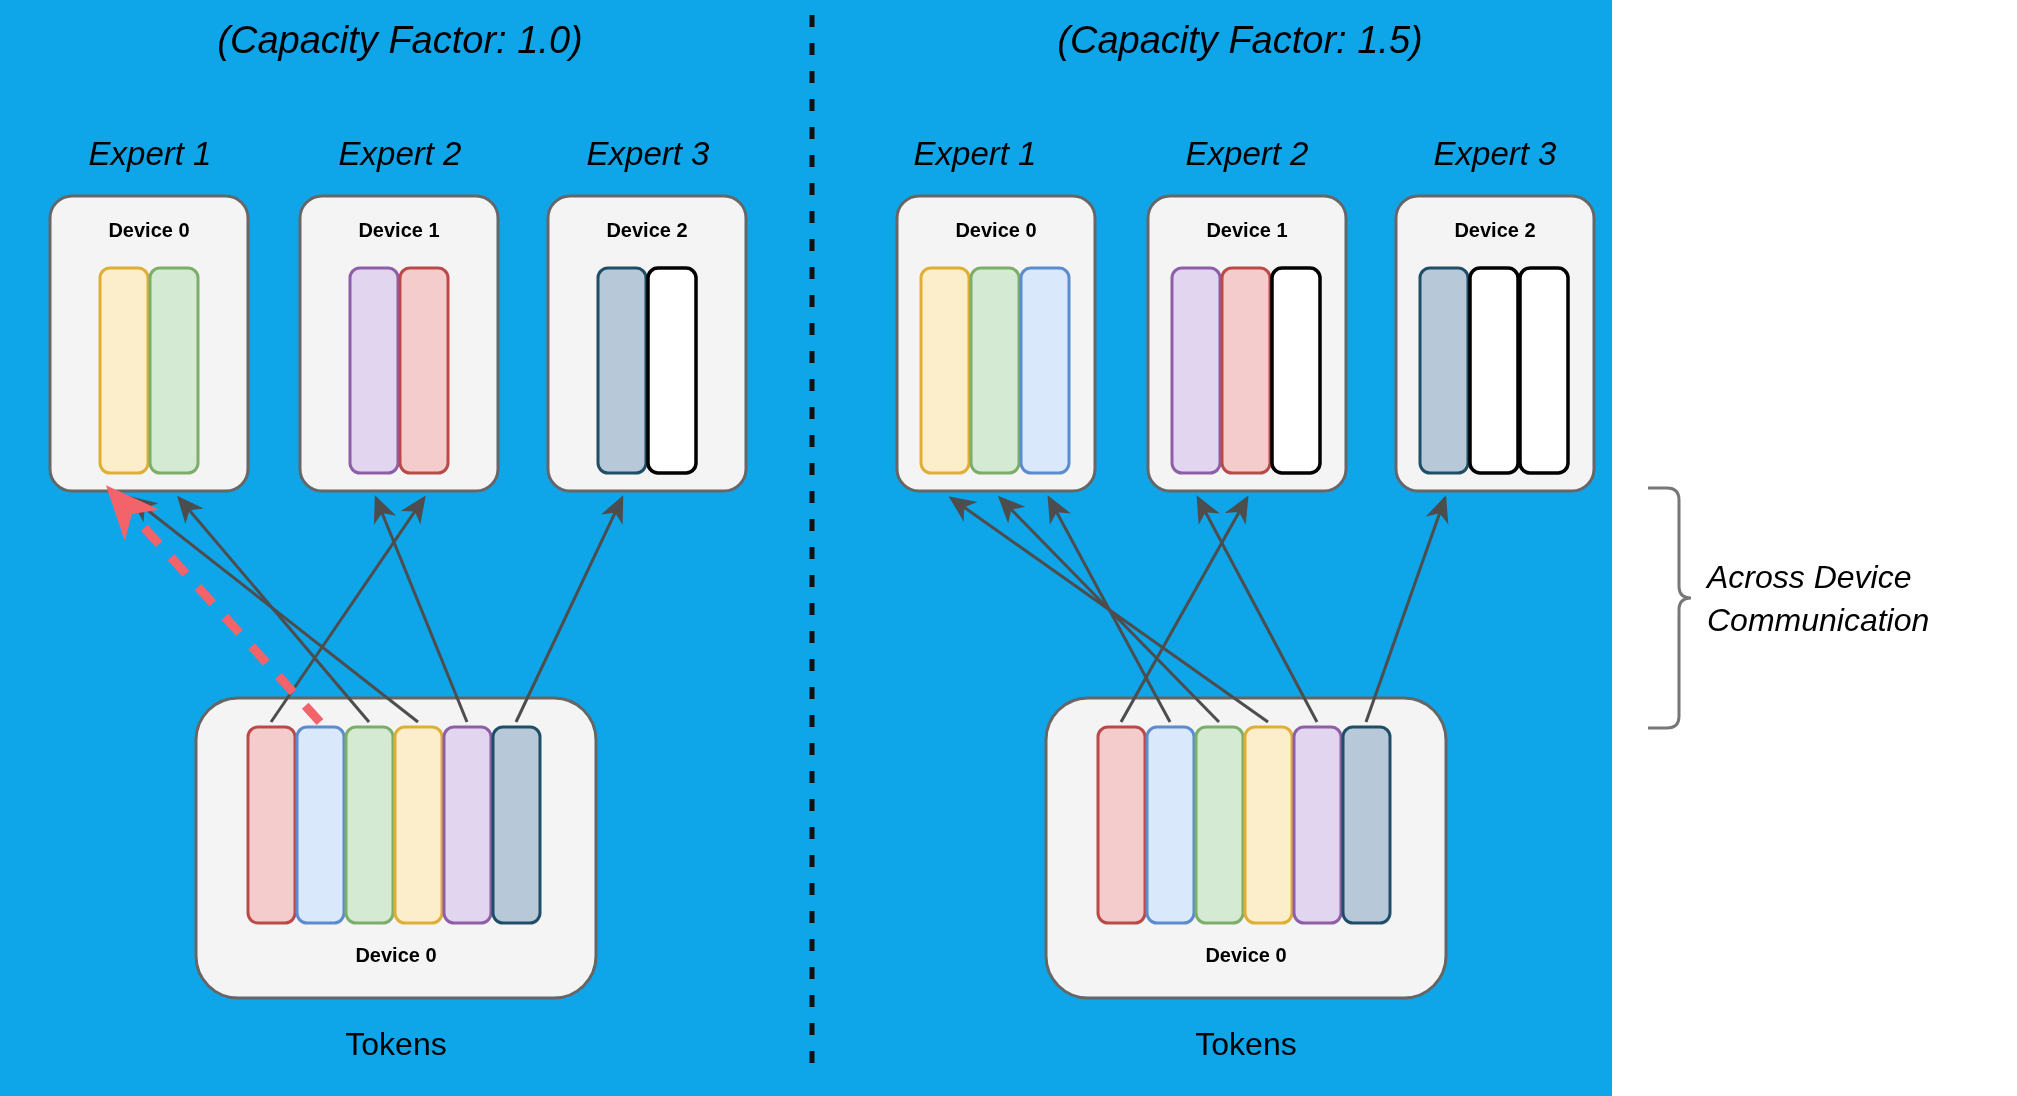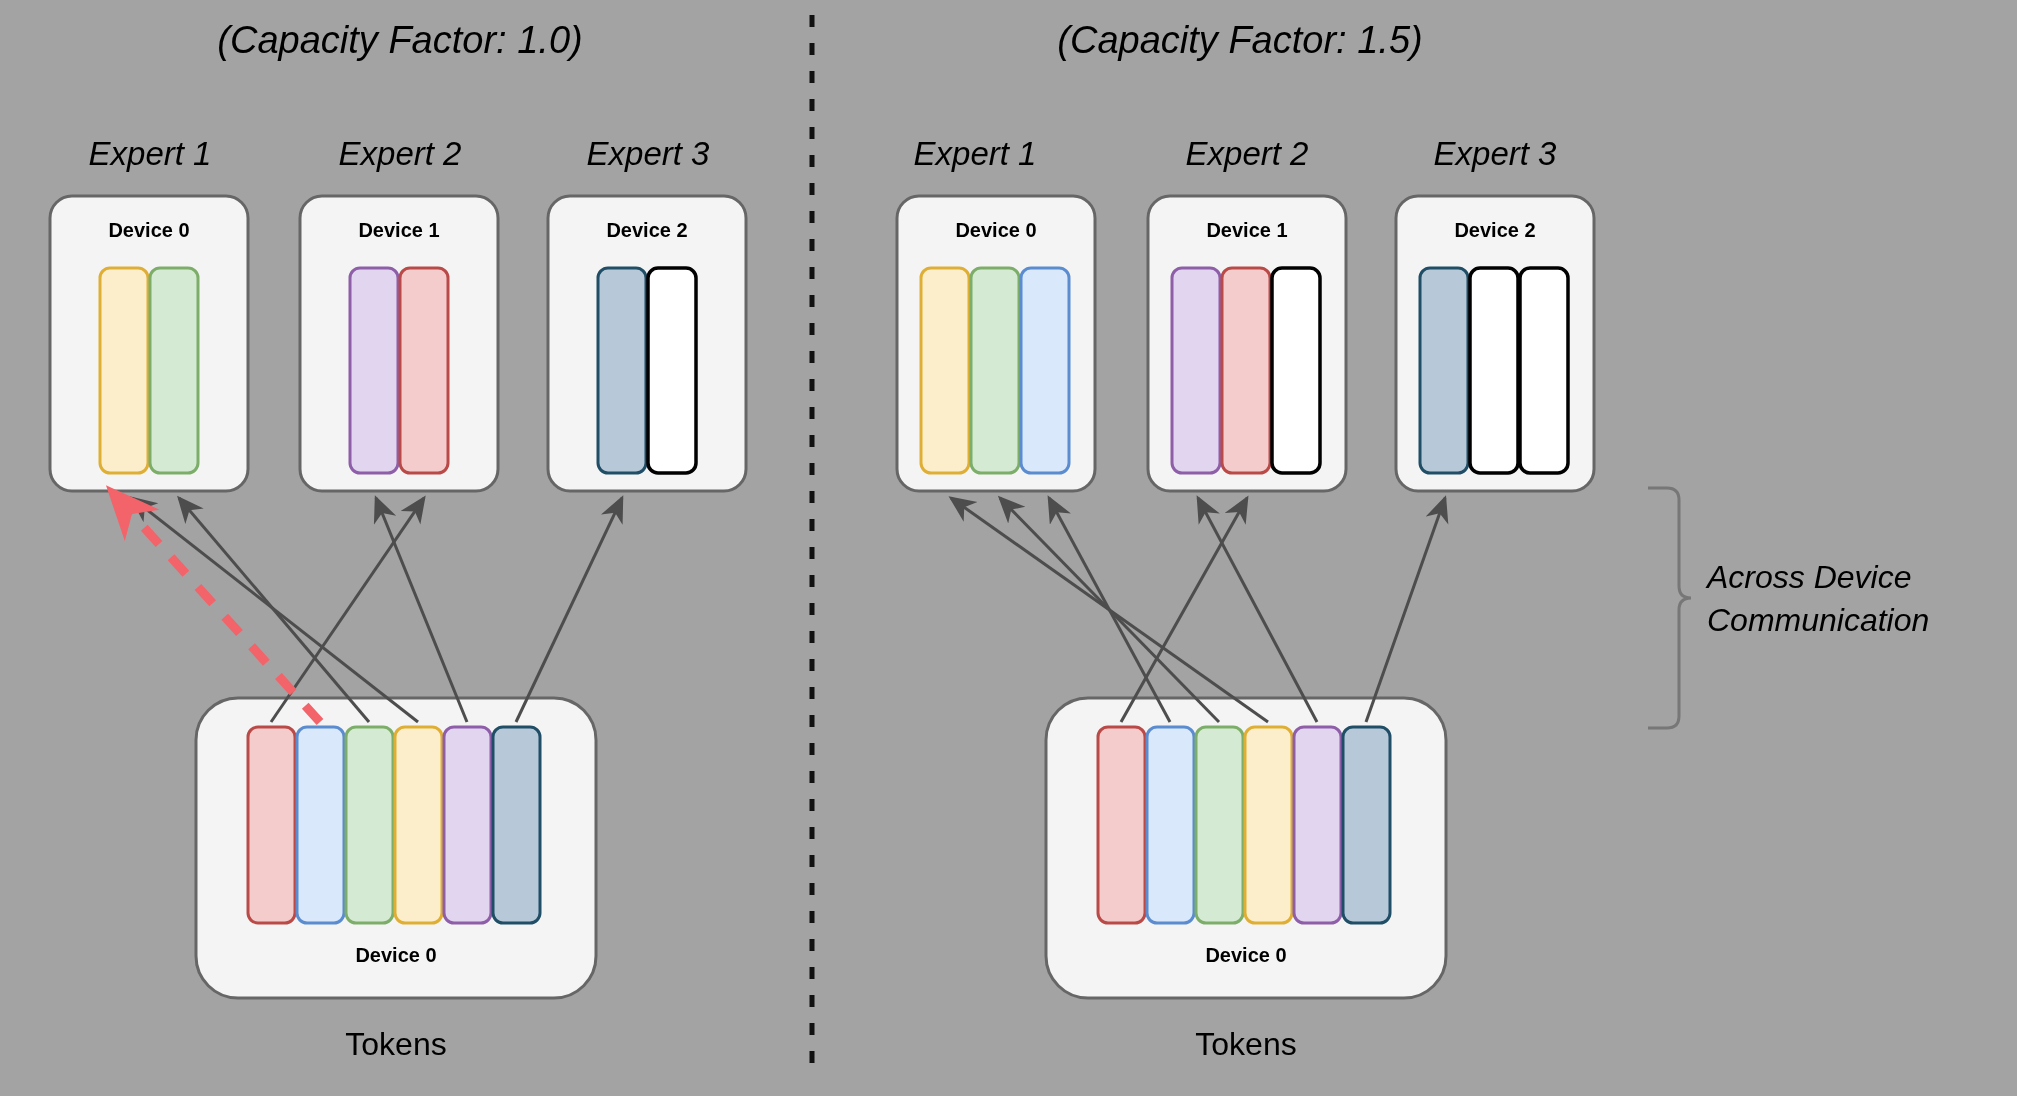--- a/index.html
+++ b/index.html
@@ -8,23 +8,23 @@
     background: #ffffff;
   }
   body {
     width: 2017px;
     height: 1096px;
     font-family: "Liberation Sans", sans-serif;
     overflow: hidden;
   }
   #stage {
     position: relative;
-    width: 2017px;
+    width: 1612px;
     height: 1096px;
-    background: #a3a3a3;
+    background: #0ea5e9;
   }
   svg#diagram {
     position: absolute;
     left: 0;
     top: 0;
     width: 2017px;
     height: 1096px;
     display: block;
   }
   .panel-title {

